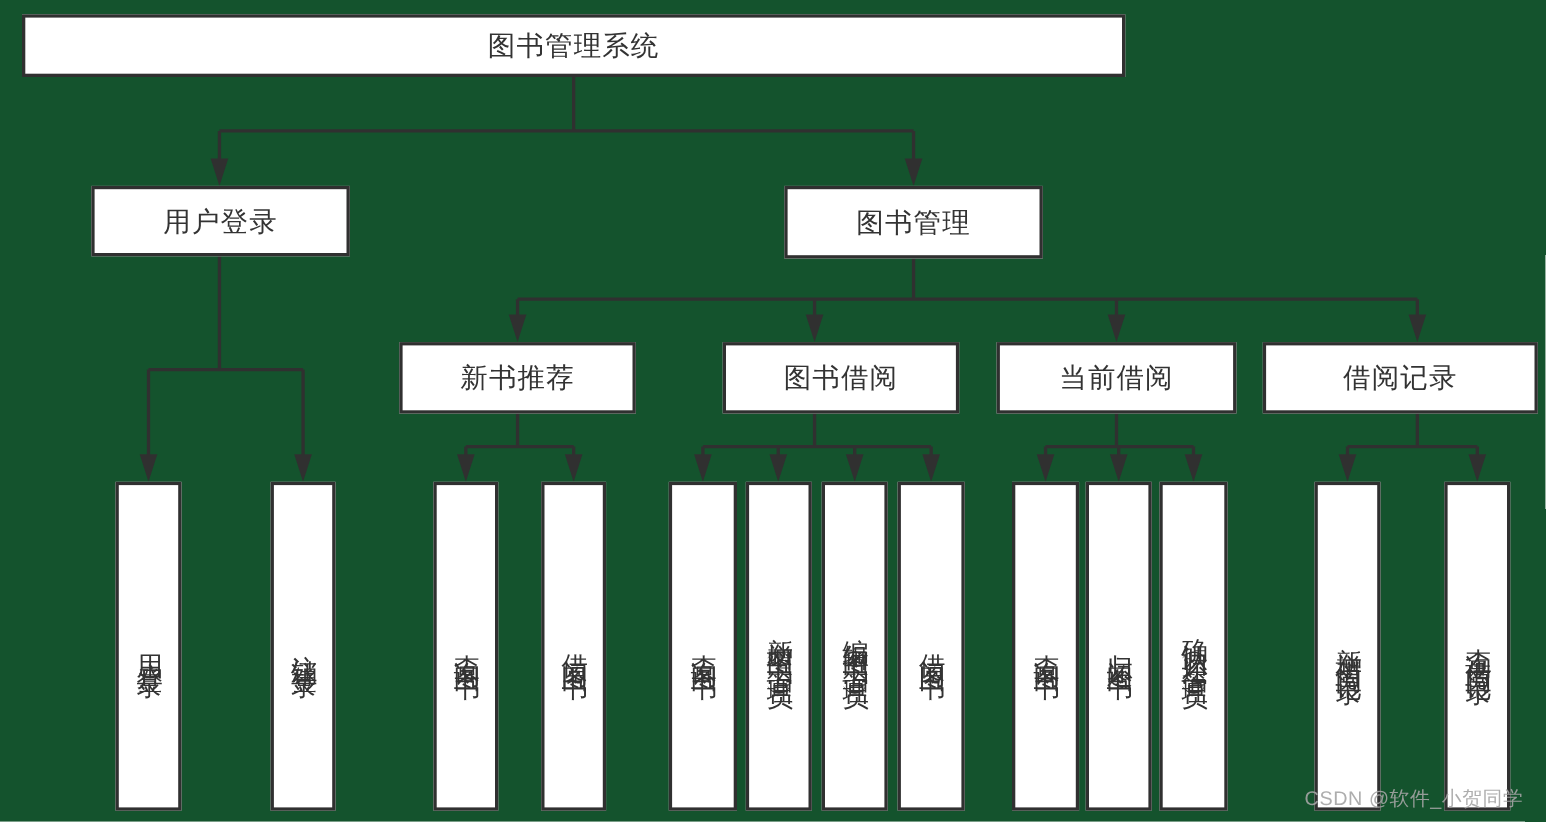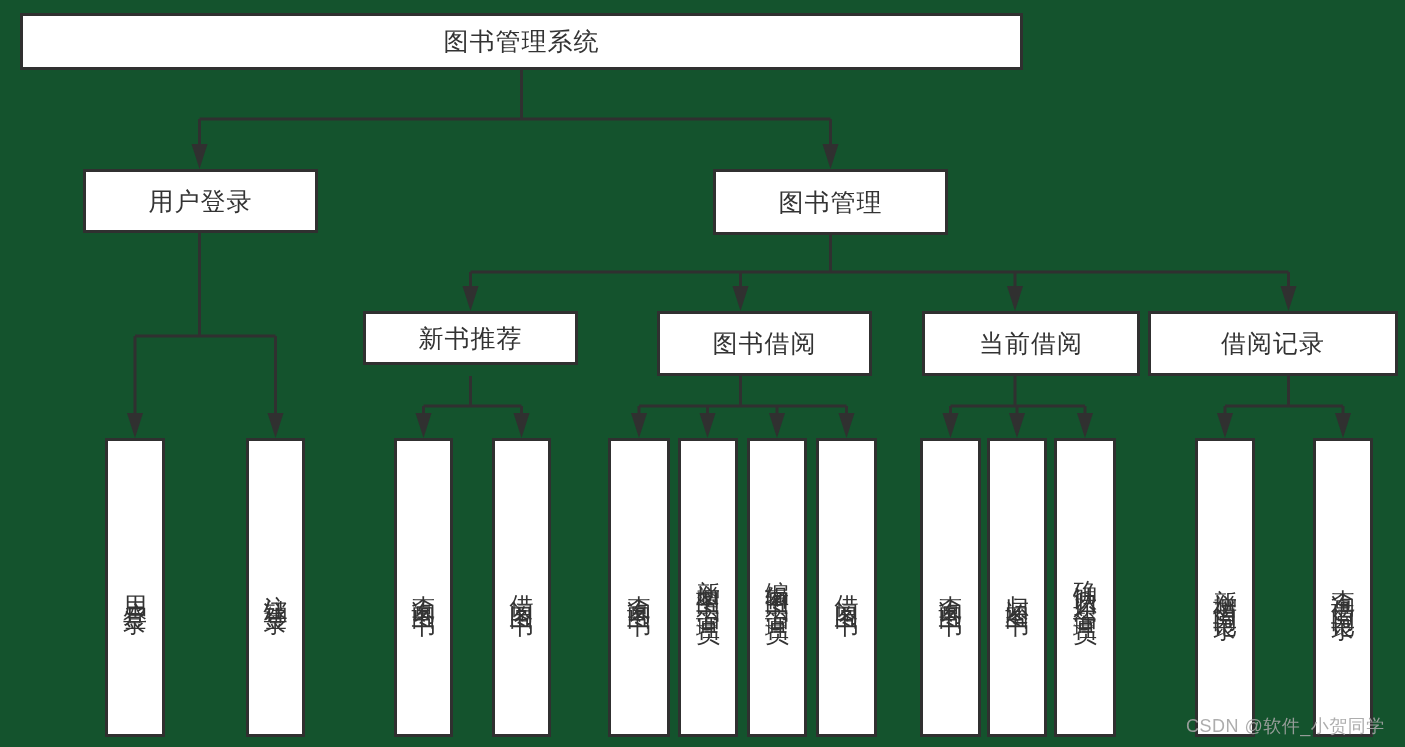--- a/index.html
+++ b/index.html
@@ -91,23 +91,23 @@
       <polygon points="1217,413 1233,413 1225,438"></polygon>
       <polygon points="1335,413 1351,413 1343,438"></polygon>
     </g>
   </svg>
 
   <div class="node hbox" style="left:20px;top:13px;width:1003px;height:57px;">图书管理系统</div>
 
   <div class="node hbox" style="left:83px;top:169px;width:235px;height:64px;">用户登录</div>
   <div class="node hbox" style="left:713px;top:169px;width:235px;height:66px;">图书管理</div>
 
-  <div class="node hbox" style="left:363px;top:311px;width:215px;height:54px;">新书推荐</div>
+  <div class="node hbox" style="left:363px;top:311px;width:215px;height:65px;">新书推荐</div>
   <div class="node hbox" style="left:633px;top:311px;width:215px;height:65px;margin-left:24px;">图书借阅</div>
-  <div class="node hbox" style="left:906px;top:311px;width:218px;height:65px;margin-left:16px;">当前借阅</div>
+  <div class="node hbox" style="left:906px;top:311px;width:218px;height:65px;">当前借阅</div>
   <div class="node hbox" style="left:1148px;top:311px;width:250px;height:65px;text-align:center;">借阅记录</div>
 
   <div class="node vbox" style="left:105px;width:60px;">用户登录</div>
   <div class="node vbox" style="left:246px;width:59px;">注销登录</div>
 
   <div class="node vbox" style="left:394px;width:59px;">查询图书</div>
   <div class="node vbox" style="left:492px;width:59px;">借阅图书</div>
 
   <div class="node vbox" style="left:608px;width:62px;">查询图书</div>
   <div class="node vbox" style="left:678px;width:60px;">新增图书（管理员）</div>

